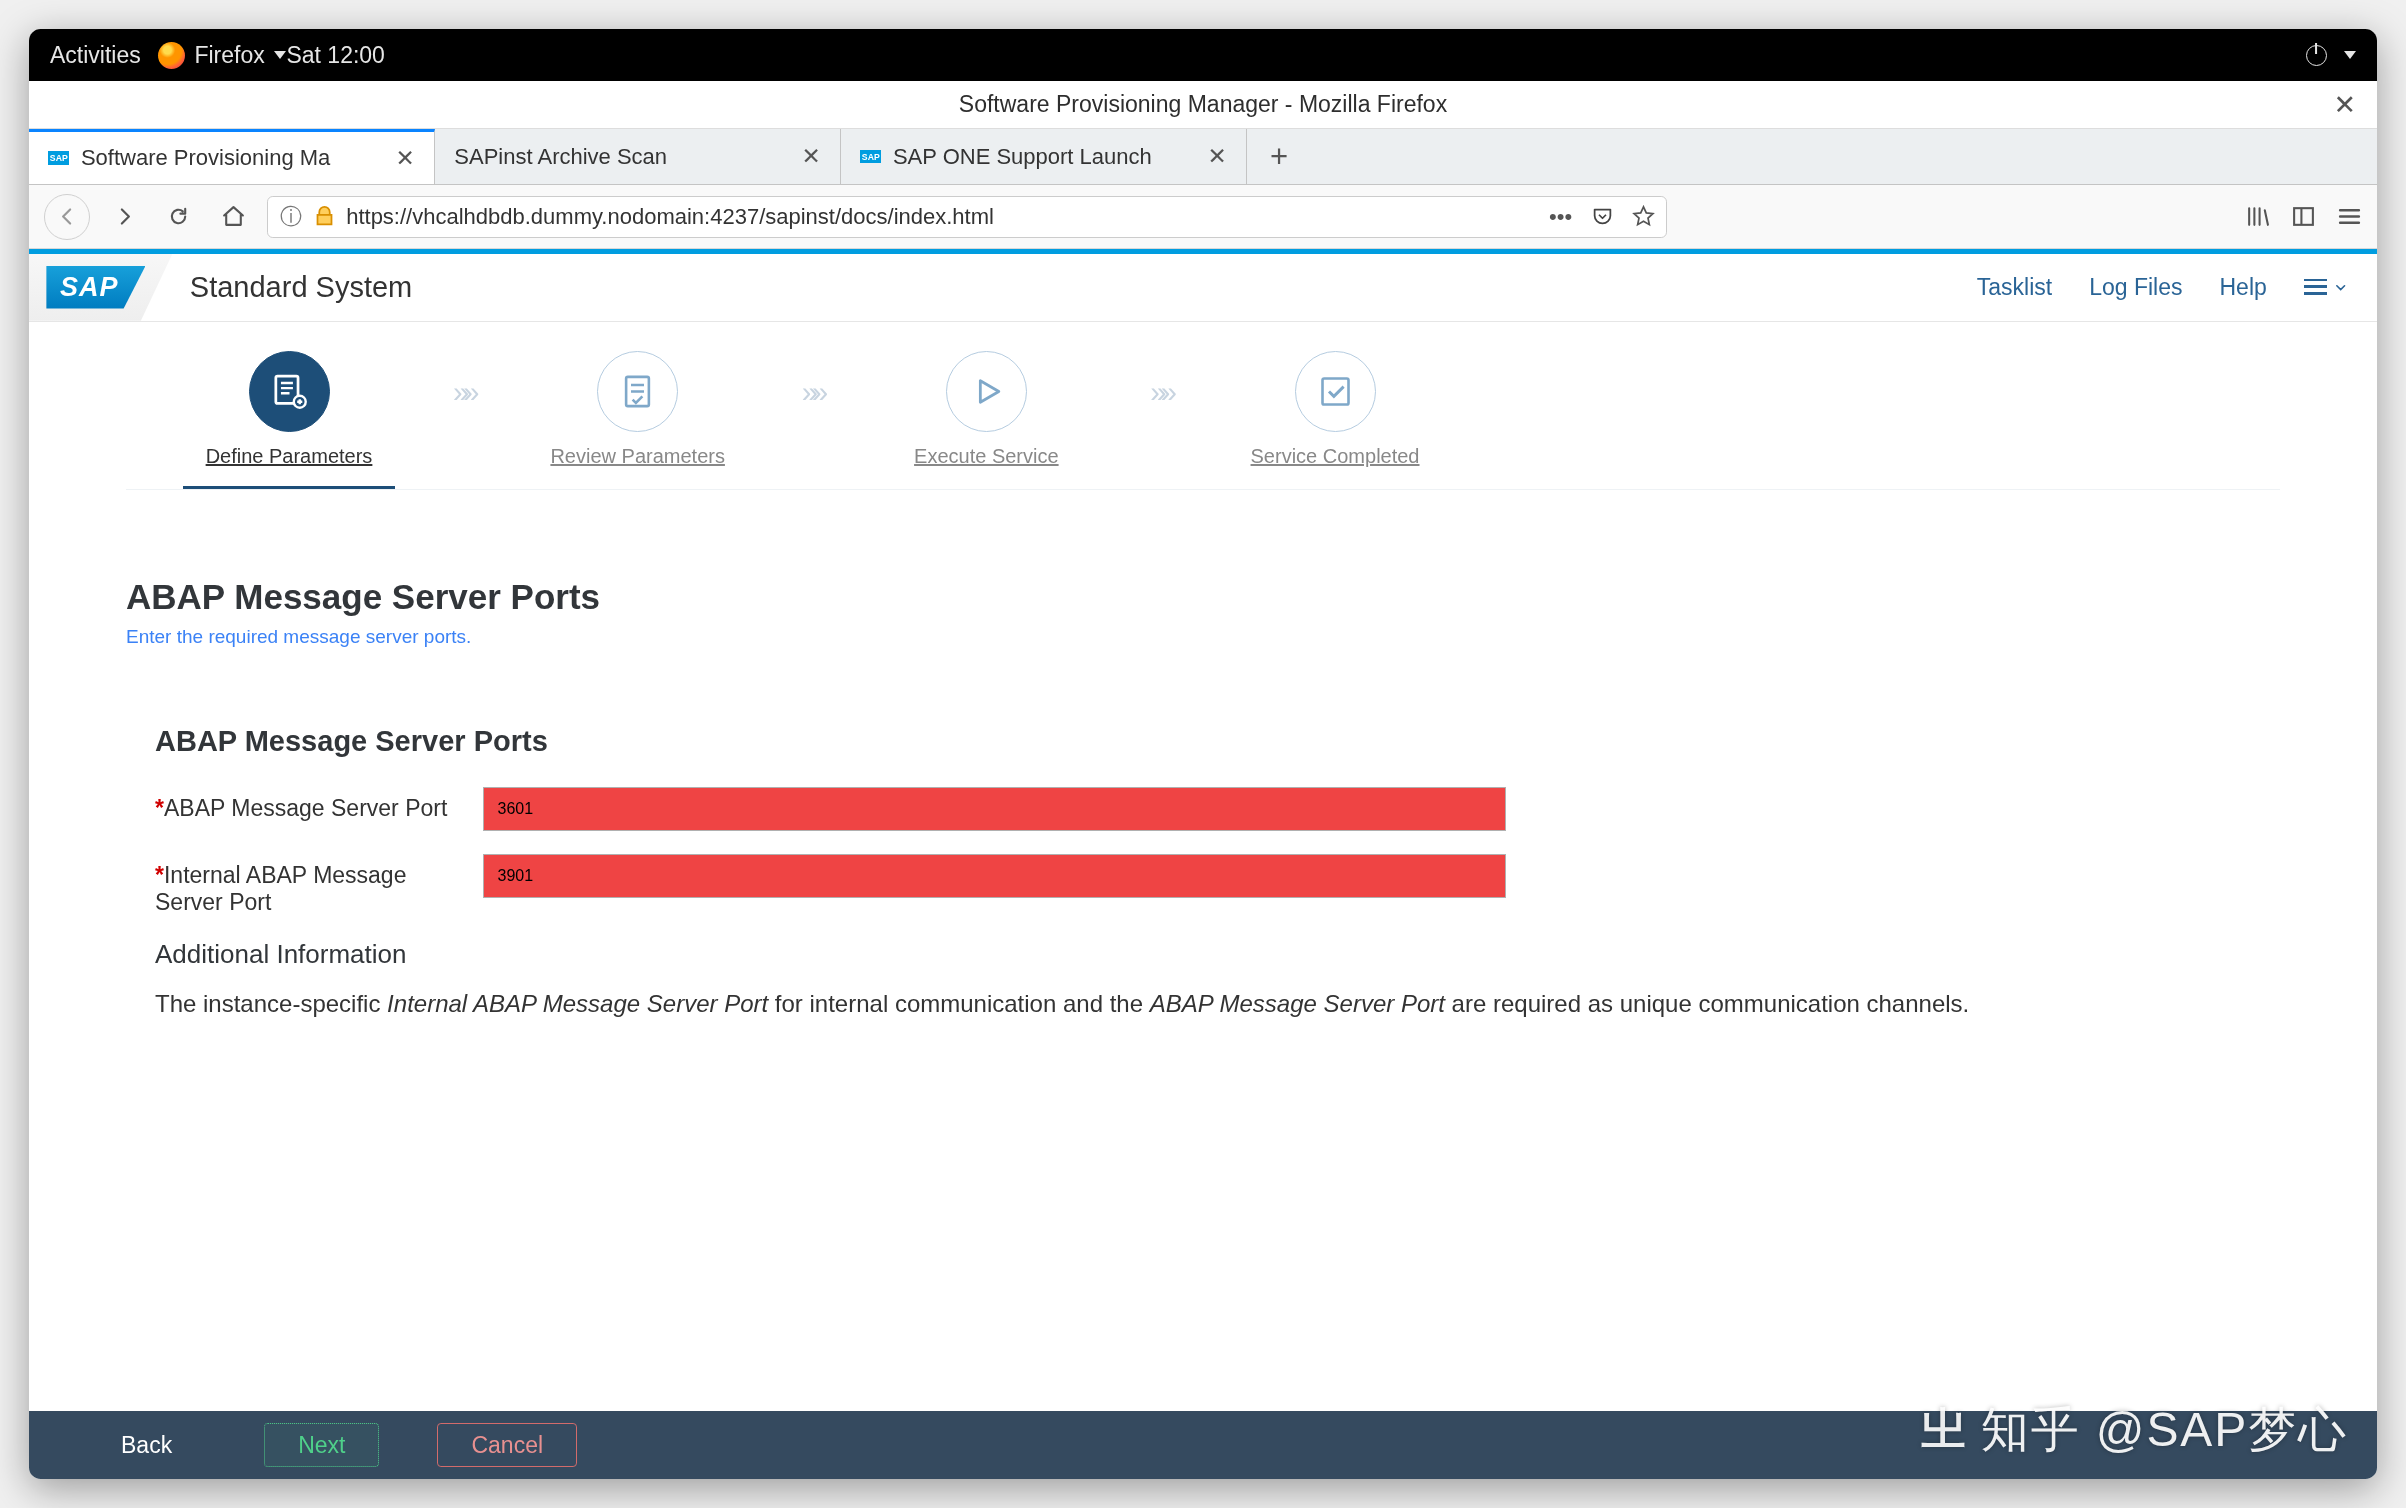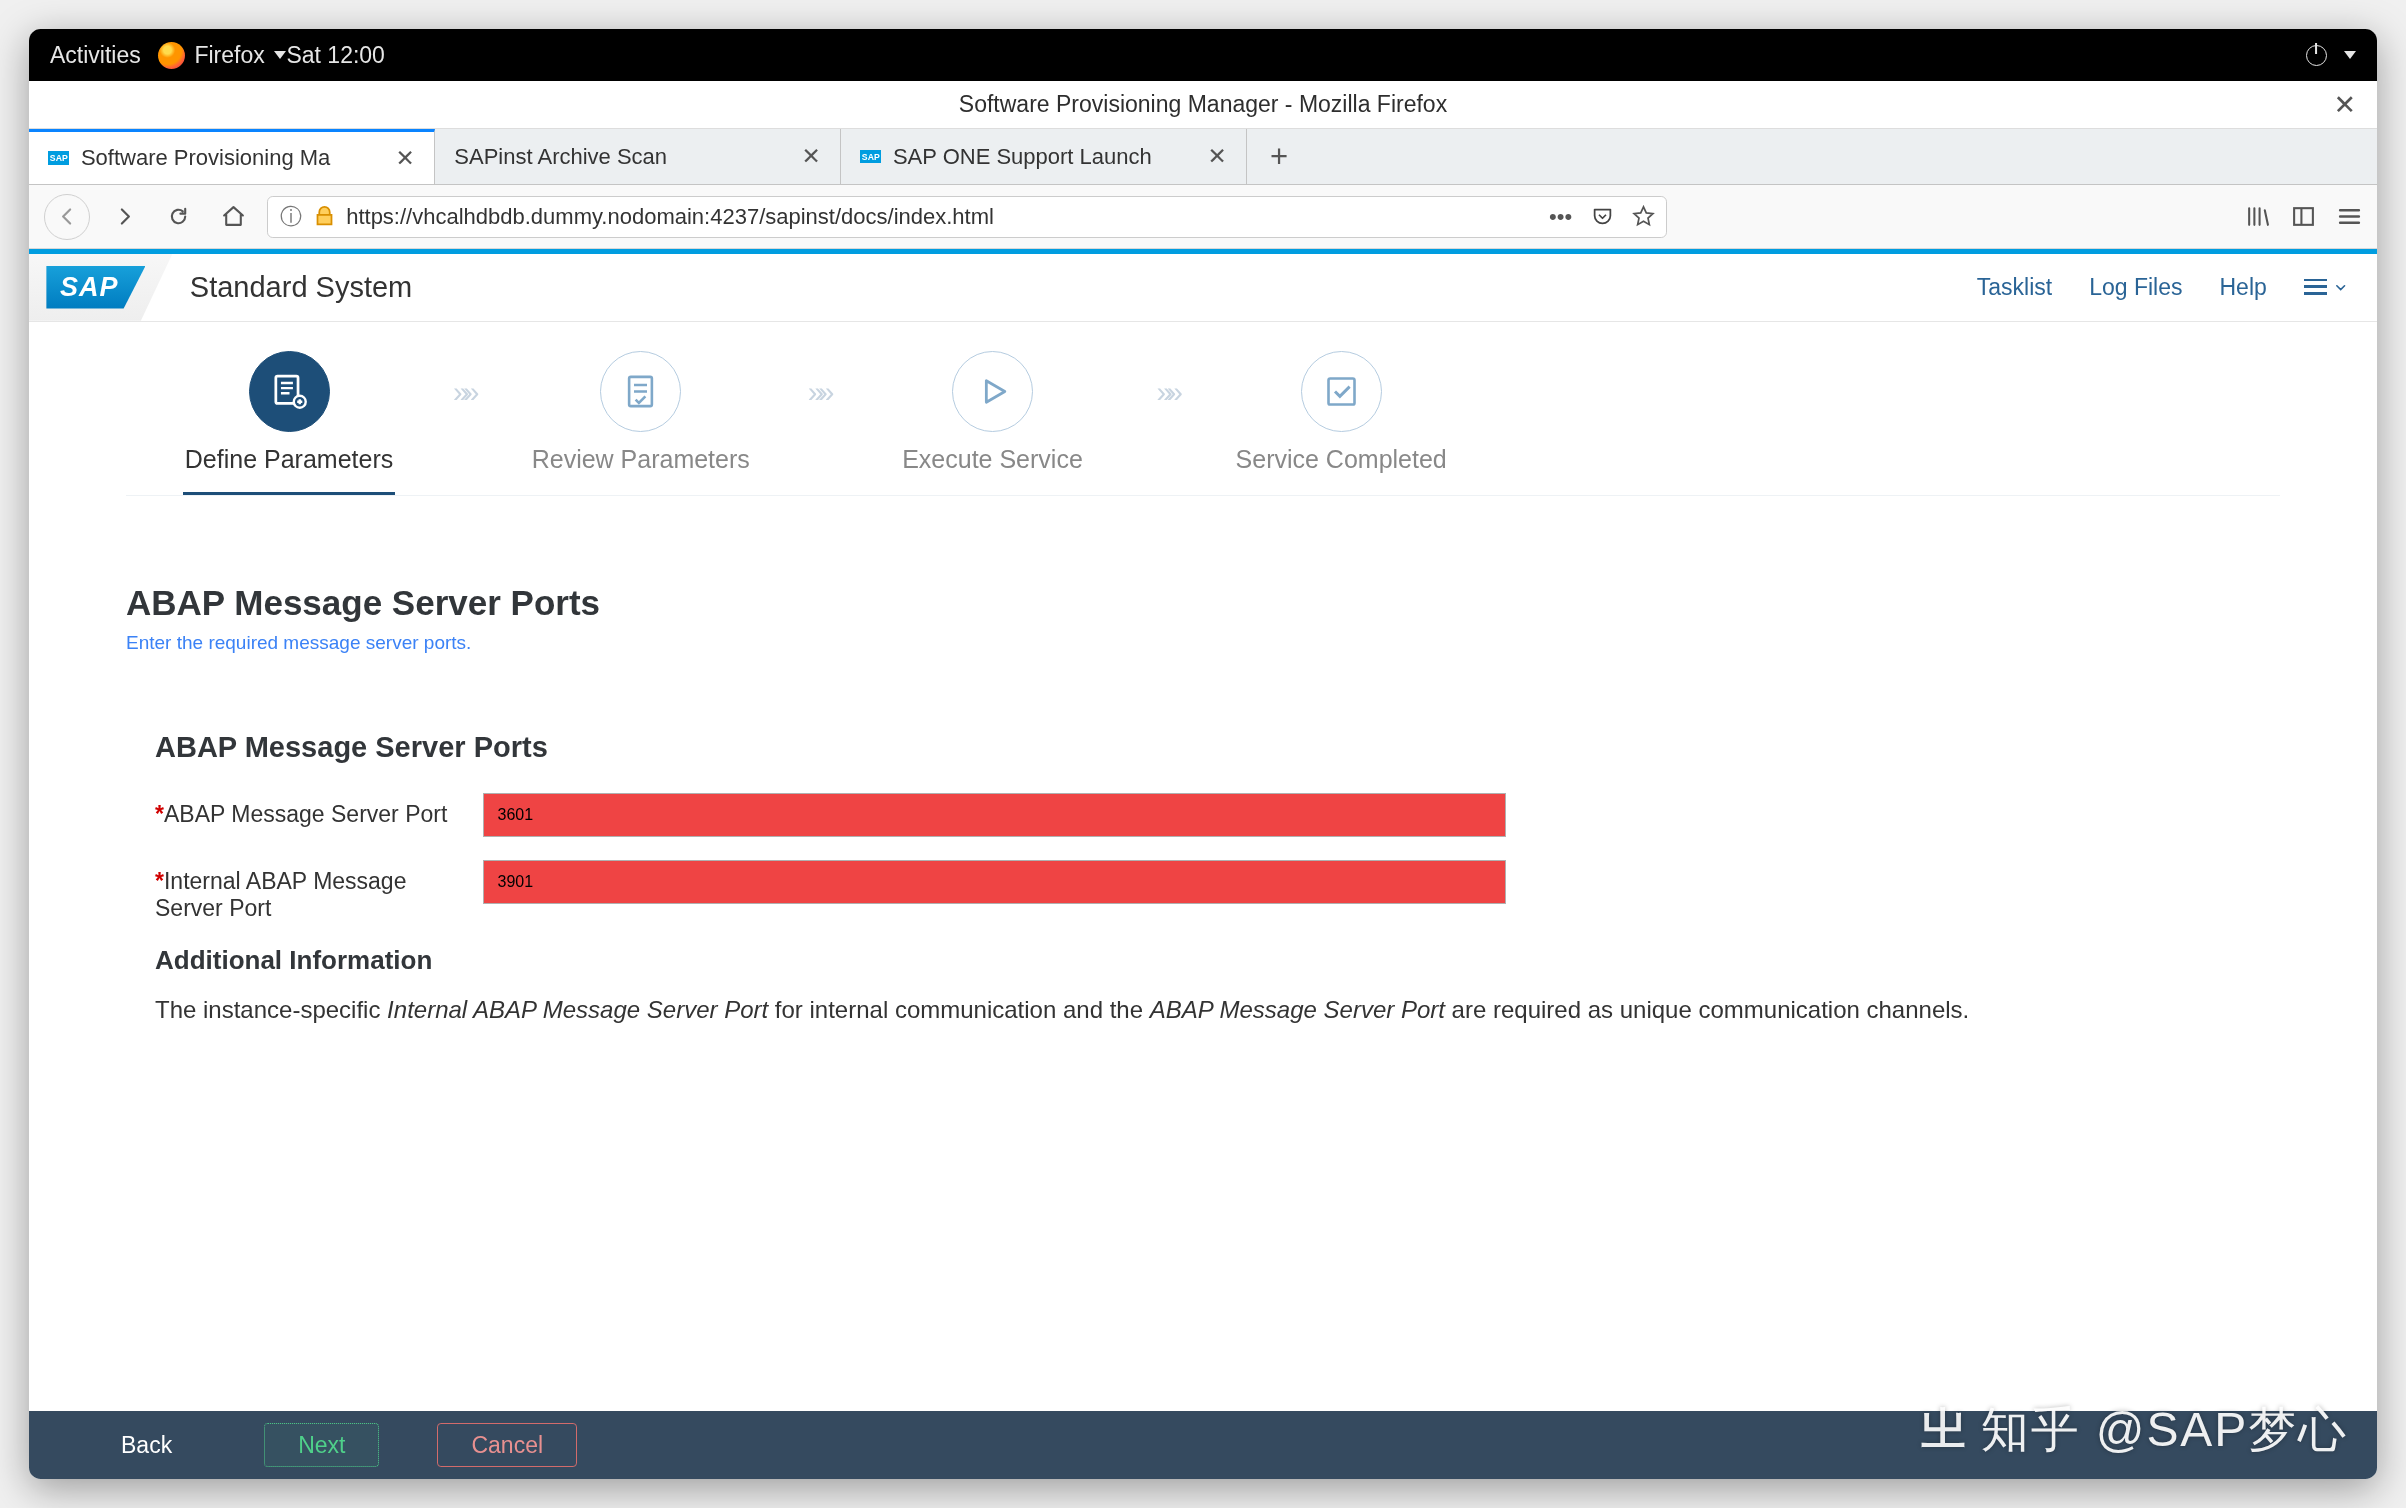--- a/index.html
+++ b/index.html
@@ -98,39 +98,39 @@
   .wizard {
     display: flex; align-items: flex-start; gap: 58px;
     padding: 29px 154px 0 154px;
   }
   .wstep { display: flex; flex-direction: column; align-items: center; gap: 13.5px; min-width: 212px; }
   .wcircle {
     width: 81px; height: 81px; border-radius: 50%; display: flex; align-items: center; justify-content: center;
     border: 1.9px solid #b5cce0; color: #7fa8c9;
   }
   .wcircle.active { background: #1d4e78; border-color: #1d4e78; color: #fff; }
-  .wstep .wlabel { font-size: 25px; color: #888; }
+  .wstep .wlabel { font-size: 20px; color: #888; text-decoration: underline; }
   .wstep.active .wlabel { color: #333; font-weight: 500; }
   .wstep.active { border-bottom: 3.9px solid #1d4e78; padding-bottom: 17.4px; }
   .wchevrons { color: #c8d4e0; font-size: 29px; padding-top: 25px; letter-spacing: -5.8px; }
   .wizard-border { border-bottom: 1px solid #eef2f5; margin: 0 97px; }
 
   
   .content { flex: 1; padding: 87px 97px 19.3px 97px; overflow: auto; color: #333; }
   .page-h1 { font-size: 35px; font-weight: 700; margin-bottom: 9.7px; color: #32363a; }
   .page-sub { font-size: 19px; color: #3b82f6; margin-bottom: 77px; }
   .section-h2 { font-size: 29px; font-weight: 700; margin: 0 0 29px 29px; color: #32363a; }
   .form-row { display: flex; align-items: flex-start; gap: 29px; margin: 0 0 23px 29px; }
   .form-label { width: 299px; font-size: 23px; color: #333; padding-top: 7.7px; }
   .req { color: #d00000; font-weight: bold; }
   .form-input {
     width: 1023px; height: 44px; border: 1px solid #b0b0b0; padding: 0 13.5px; font-size: 16px;
     background: #ef4444;
   }
-  .addl-h3 { font-size: 26px; font-weight: 700; margin: 23px 0 17.4px 29px; color: #32363a; }
+  .addl-h3 { font-size: 26px; font-weight: 400; margin: 23px 0 17.4px 29px; color: #32363a; }
   .addl-p { font-size: 24px; color: #333; margin: 0 58px 0 29px; line-height: 1.4; }
   .addl-p .em { font-style: italic; }
 
   
   .footer {
     height: 68px; background: #2c3e50; background: #354a5f; display: flex; align-items: center;
     padding: 0 58px; gap: 58px; color: #fff; font-size: 23px;
   }
   .footer .btn {
     padding: 7.7px 33px; border: 1.9px solid rgba(255,255,255,0); border-radius: 3.9px; cursor: pointer;

